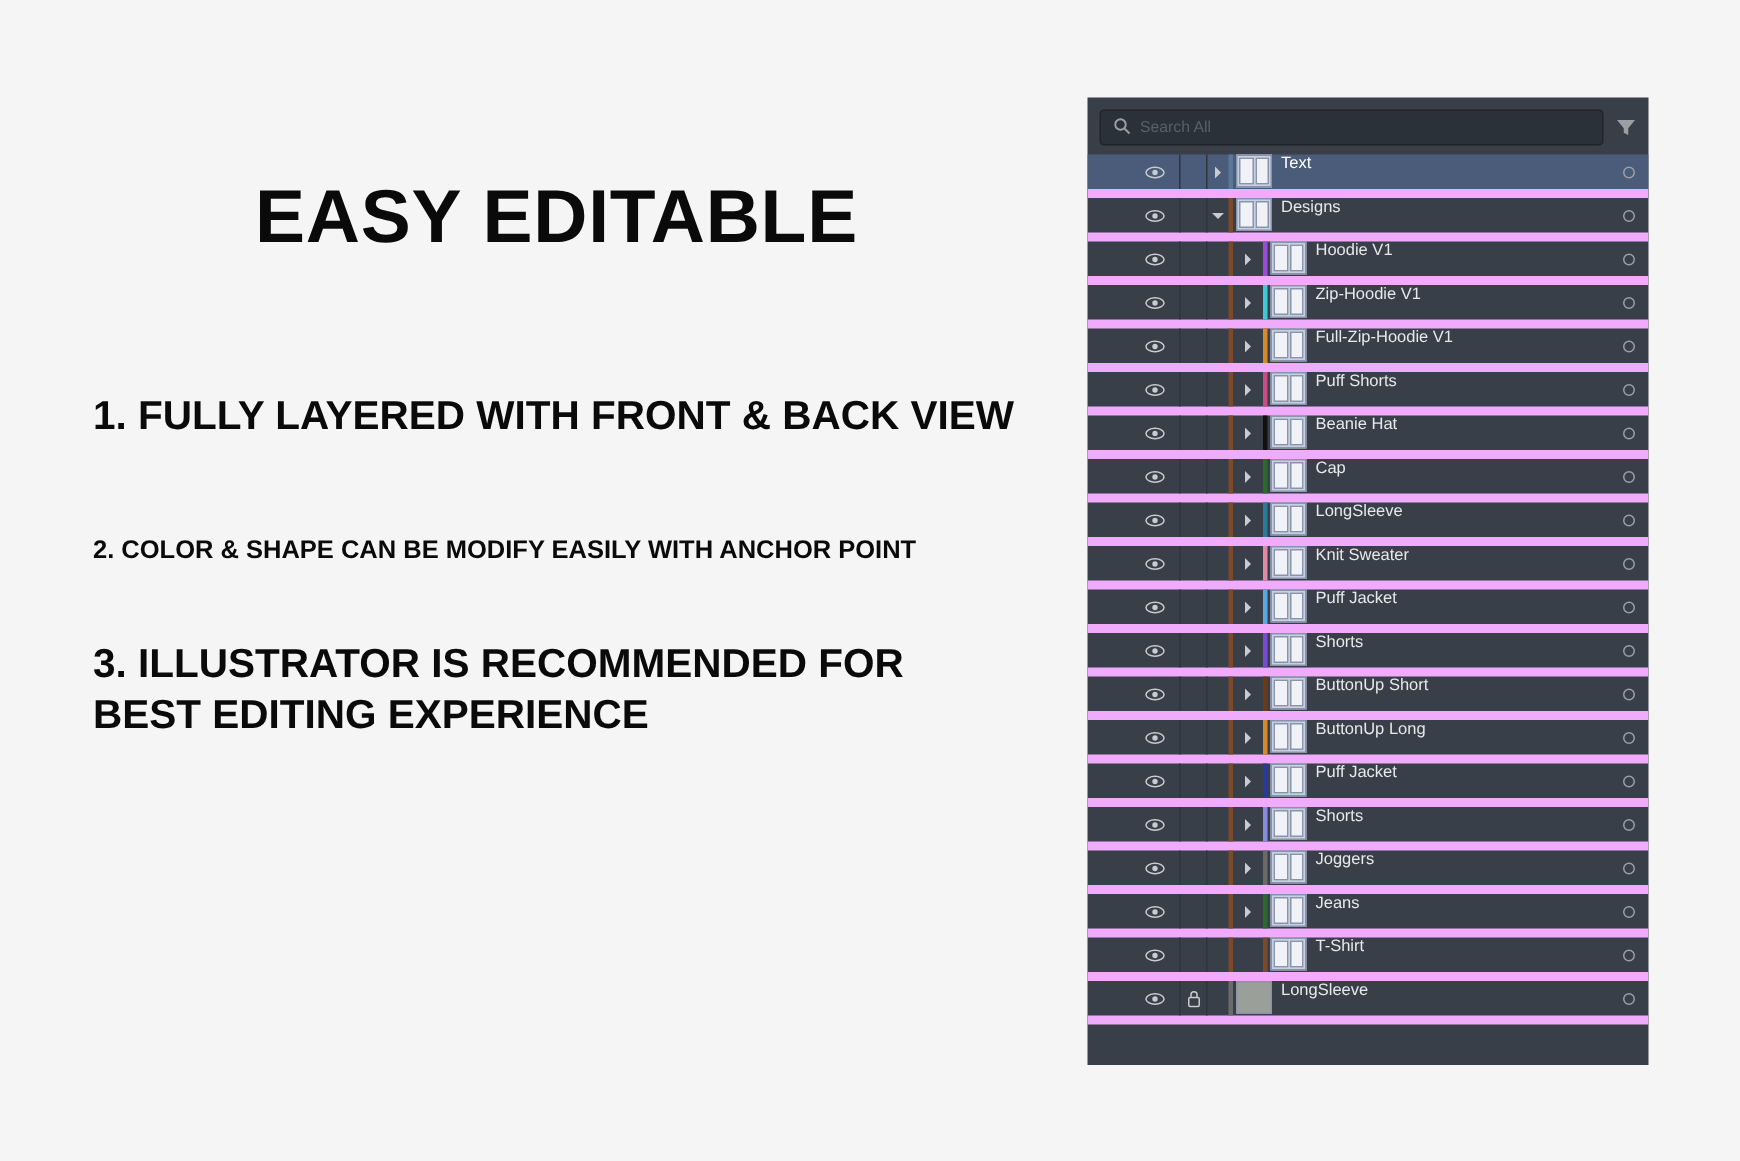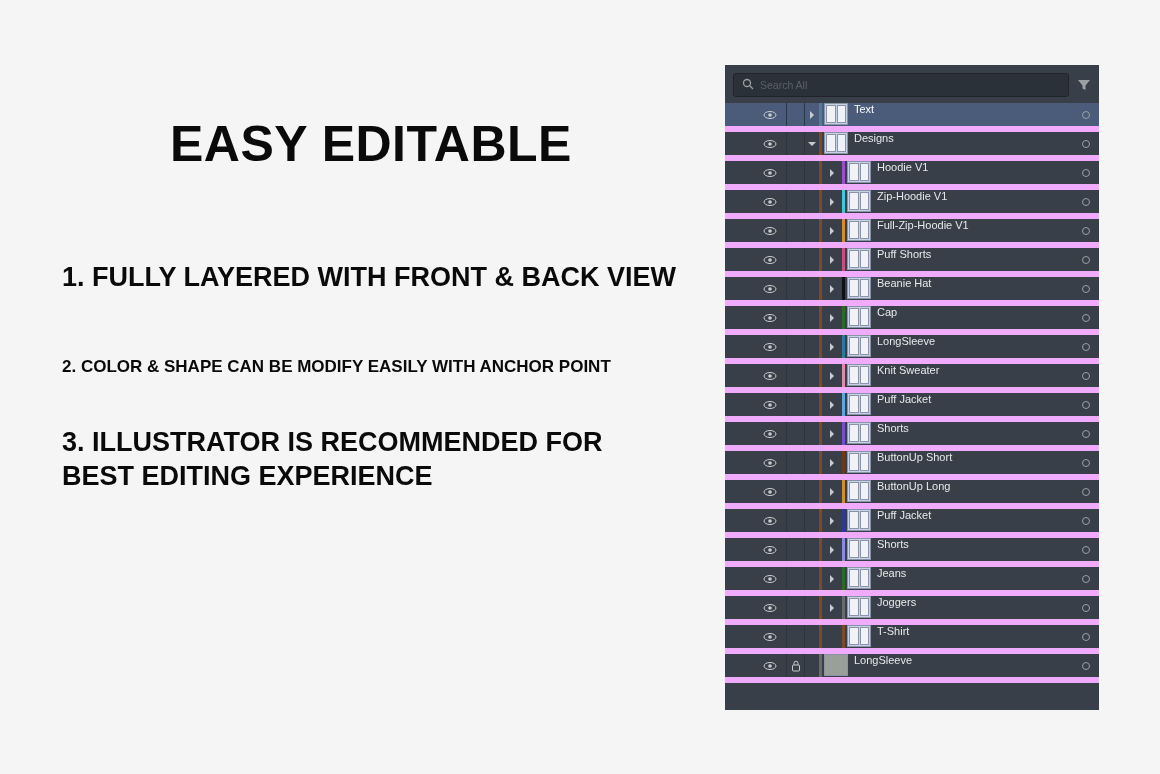--- a/index.html
+++ b/index.html
@@ -691,56 +691,56 @@
             </svg>
           </span>
         </div>
         <div class="lock-col"></div>
         <div class="color-bar" style="background: rgb(122, 74, 42); margin-left: 14px;"></div>
         <div class="twisty" style="width: 20px;">
           <svg width="8" height="8" viewBox="0 0 8 8">
             <path d="M2 0 L6 4 L2 8 Z" fill="#c8ccd0"></path>
           </svg>
         </div>
+        <div class="color-bar" style="background: rgb(106, 106, 106);"></div>
+        <div class="thumb">
+          <div class="thumb-inner">
+            <div class="mini"></div>
+            <div class="mini"></div>
+          </div>
+        </div>
+        <span class="layer-name">Joggers</span>
+        <div class="target-col">
+          <span class="target-circle"></span>
+        </div>
+      </div>
+      <div class="layer-row">
+        <div class="vis-col">
+          <span class="eye-icon">
+            <svg width="14" height="14" viewBox="0 0 14 14">
+              <ellipse cx="7" cy="7" rx="6" ry="3.5" fill="none" stroke="#c8ccd0" stroke-width="1"></ellipse>
+              <circle cx="7" cy="7" r="1.8" fill="#c8ccd0"></circle>
+            </svg>
+          </span>
+        </div>
+        <div class="lock-col"></div>
+        <div class="color-bar" style="background: rgb(122, 74, 42); margin-left: 14px;"></div>
+        <div class="twisty" style="width: 20px;">
+          <svg width="8" height="8" viewBox="0 0 8 8">
+            <path d="M2 0 L6 4 L2 8 Z" fill="#c8ccd0"></path>
+          </svg>
+        </div>
         <div class="color-bar" style="background: rgb(42, 106, 42);"></div>
         <div class="thumb">
           <div class="thumb-inner">
             <div class="mini"></div>
             <div class="mini"></div>
           </div>
         </div>
         <span class="layer-name">Jeans</span>
-        <div class="target-col">
-          <span class="target-circle"></span>
-        </div>
-      </div>
-      <div class="layer-row">
-        <div class="vis-col">
-          <span class="eye-icon">
-            <svg width="14" height="14" viewBox="0 0 14 14">
-              <ellipse cx="7" cy="7" rx="6" ry="3.5" fill="none" stroke="#c8ccd0" stroke-width="1"></ellipse>
-              <circle cx="7" cy="7" r="1.8" fill="#c8ccd0"></circle>
-            </svg>
-          </span>
-        </div>
-        <div class="lock-col"></div>
-        <div class="color-bar" style="background: rgb(122, 74, 42); margin-left: 14px;"></div>
-        <div class="twisty" style="width: 20px;">
-          <svg width="8" height="8" viewBox="0 0 8 8">
-            <path d="M2 0 L6 4 L2 8 Z" fill="#c8ccd0"></path>
-          </svg>
-        </div>
-        <div class="color-bar" style="background: rgb(106, 106, 106);"></div>
-        <div class="thumb">
-          <div class="thumb-inner">
-            <div class="mini"></div>
-            <div class="mini"></div>
-          </div>
-        </div>
-        <span class="layer-name">Joggers</span>
         <div class="target-col">
           <span class="target-circle"></span>
         </div>
       </div>
       <div class="layer-row">
         <div class="vis-col">
           <span class="eye-icon">
             <svg width="14" height="14" viewBox="0 0 14 14">
               <ellipse cx="7" cy="7" rx="6" ry="3.5" fill="none" stroke="#c8ccd0" stroke-width="1"></ellipse>
               <circle cx="7" cy="7" r="1.8" fill="#c8ccd0"></circle>

